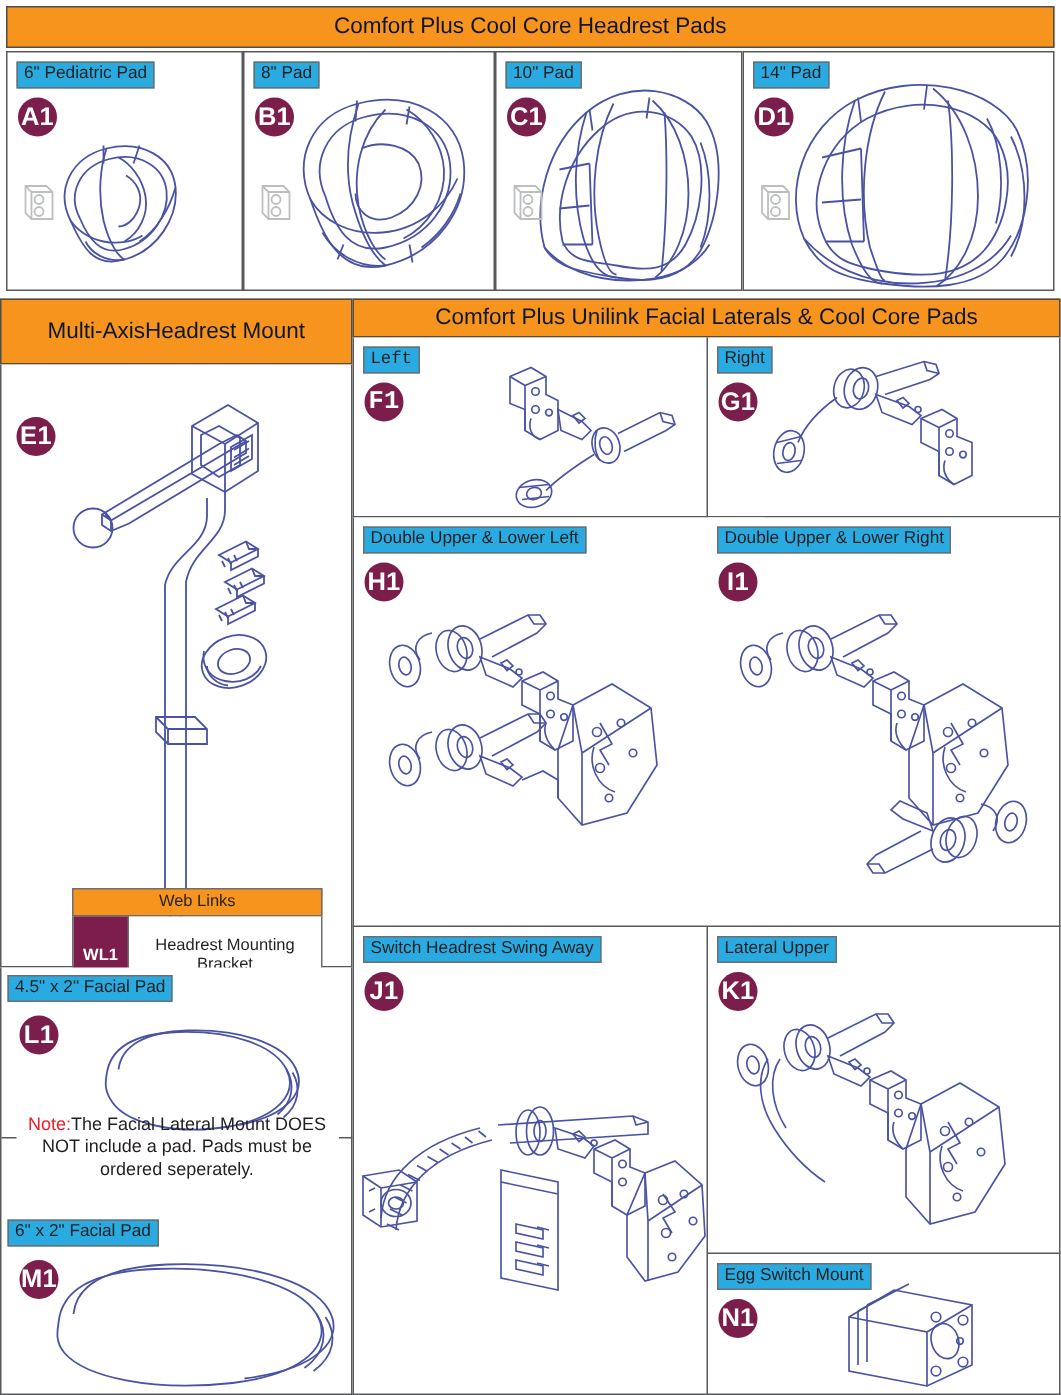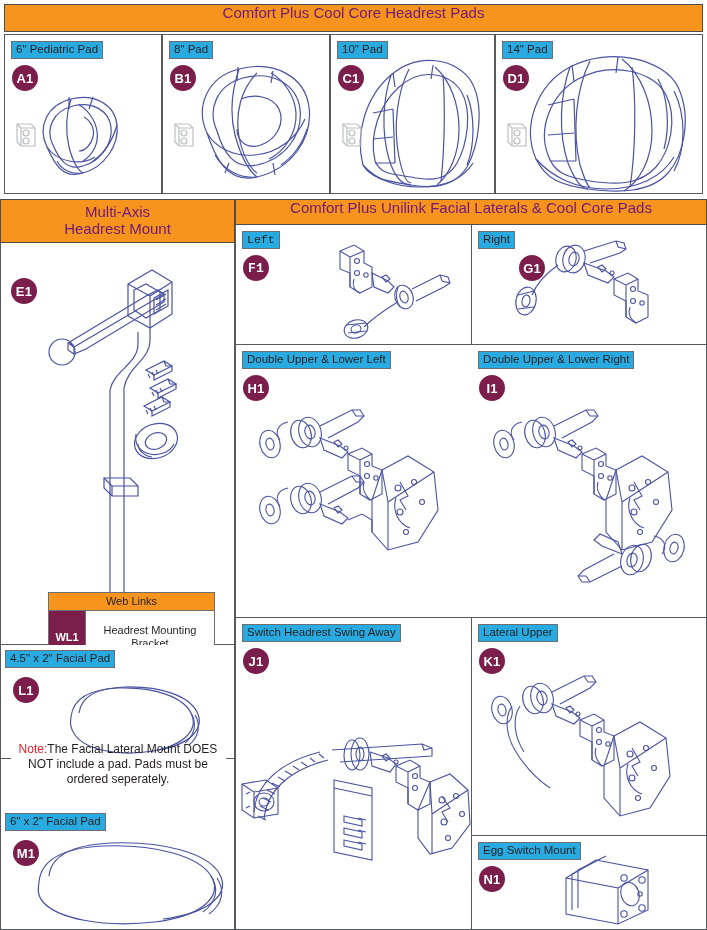--- a/index.html
+++ b/index.html
@@ -10,24 +10,24 @@
     position:relative;
     overflow:hidden;
   }
   .page{position:relative;width:707px;height:930px;}
 
   
   .orange-hdr{
     background:#F7941E;
     border:1px solid #4d4d4d;
     box-sizing:border-box;
-    display:flex;justify-content:center;
+    display:flex;align-items:center;justify-content:center;
     text-align:center;
     font-size:15px;
-    color:#701a75;
+    color:#0f172a;
     line-height:1.12;
   }
 
   
   .chip{
     position:absolute;
     background:#29ABE2;
     border:1px solid #6d6e71;
     color:#231f20;
     font-size:11.5px;
@@ -36,21 +36,21 @@
     box-sizing:border-box;
     line-height:1.15;
   }
 
   
   .badge{
     position:absolute;
     width:26px;height:26px;border-radius:50%;
     background:#7B1E4B;
     color:#ffffff;
-    font-size:13px;font-weight:bold;
+    font-size:17px;font-weight:bold;
     display:flex;align-items:center;justify-content:center;
     letter-spacing:.2px;
     box-sizing:border-box;
   }
 
   
   .cell{position:absolute;box-sizing:border-box;background:#fff;}
   .bdr{border:1px solid #58595b;}
 
   .art{position:absolute;pointer-events:none;}
@@ -230,21 +230,21 @@
       </svg>
     </div>
     <div class="chip" style="left:6px;top:6px;">
       <span>14" Pad</span>
     </div>
     <div class="badge" style="left:7px;top:30px;">
       <span>D1</span>
     </div>
   </div>
 
-  <div class="orange-hdr" style="left:0px;top:199px;width:235px;height:44px;position:absolute;flex-direction:column;">
+  <div class="orange-hdr" style="left:0px;top:199px;width:235px;height:44px;position:absolute;flex-direction:row;">
     <span>Multi-Axis</span>
     <span>Headrest Mount</span>
   </div>
 
   <div class="cell bdr" style="left:0px;top:243px;width:235px;height:402px;border-top:none;">
     <div class="art" style="left:45px;top:5px;">
       <svg width="170" height="385" viewBox="0 0 170 385">
         <g fill="none" stroke="#4A52A3" stroke-width="1.2">
 
           <path d="M22 95 L100 48 L112 42 L118 46 L118 54 L40 101 L28 106 L22 102 Z"></path>
@@ -398,21 +398,21 @@
           <path d="M56 32 C42 42 34 52 30 62"></path>
           <ellipse cx="24" cy="68" rx="10" ry="14" transform="rotate(12 24 68)"></ellipse>
           <ellipse cx="24" cy="68" rx="4" ry="6" transform="rotate(12 24 68)"></ellipse>
           <path d="M16 62 L32 58 M16 76 L32 74"></path>
         </g>
       </svg>
     </div>
     <div class="chip" style="left:6px;top:6px;">
       <span>Right</span>
     </div>
-    <div class="badge" style="left:7px;top:30px;margin-left:40px;">
+    <div class="badge" style="left:7px;top:30px;">
       <span>G1</span>
     </div>
   </div>
 
   <div class="cell bdr" style="left:235px;top:345px;width:276px;height:273px;border-top:none;">
     <div class="art" style="left:12px;top:45px;">
       <svg width="215" height="215" viewBox="0 0 215 215">
         <g fill="none" stroke="#4A52A3" stroke-width="1.1">
 
           <ellipse cx="62" cy="42" rx="11" ry="15" transform="rotate(-16 62 42)"></ellipse>

